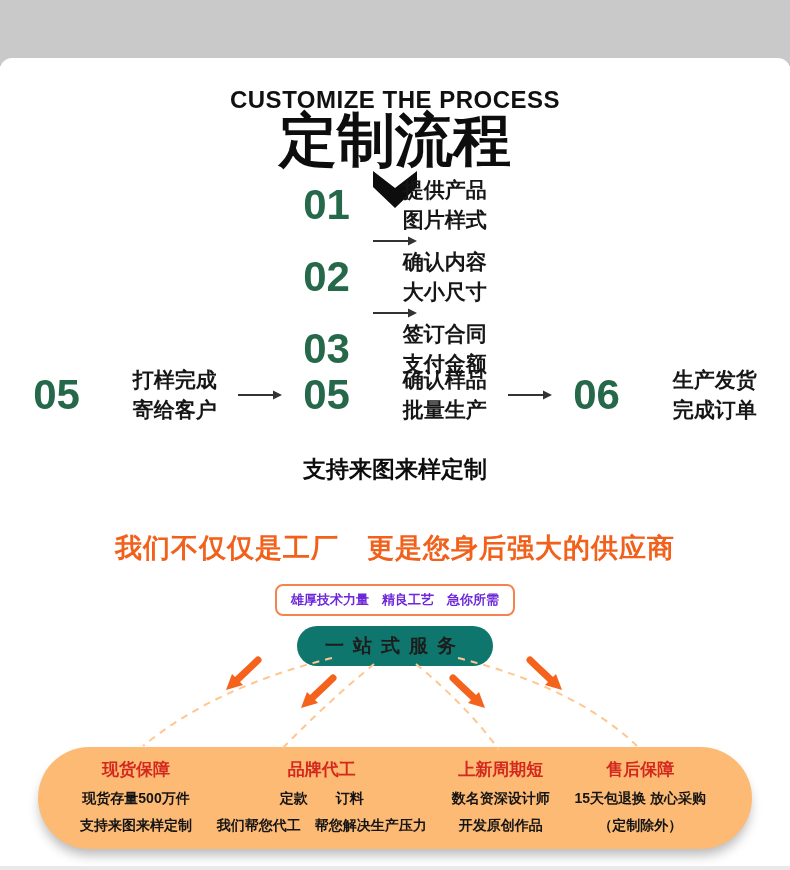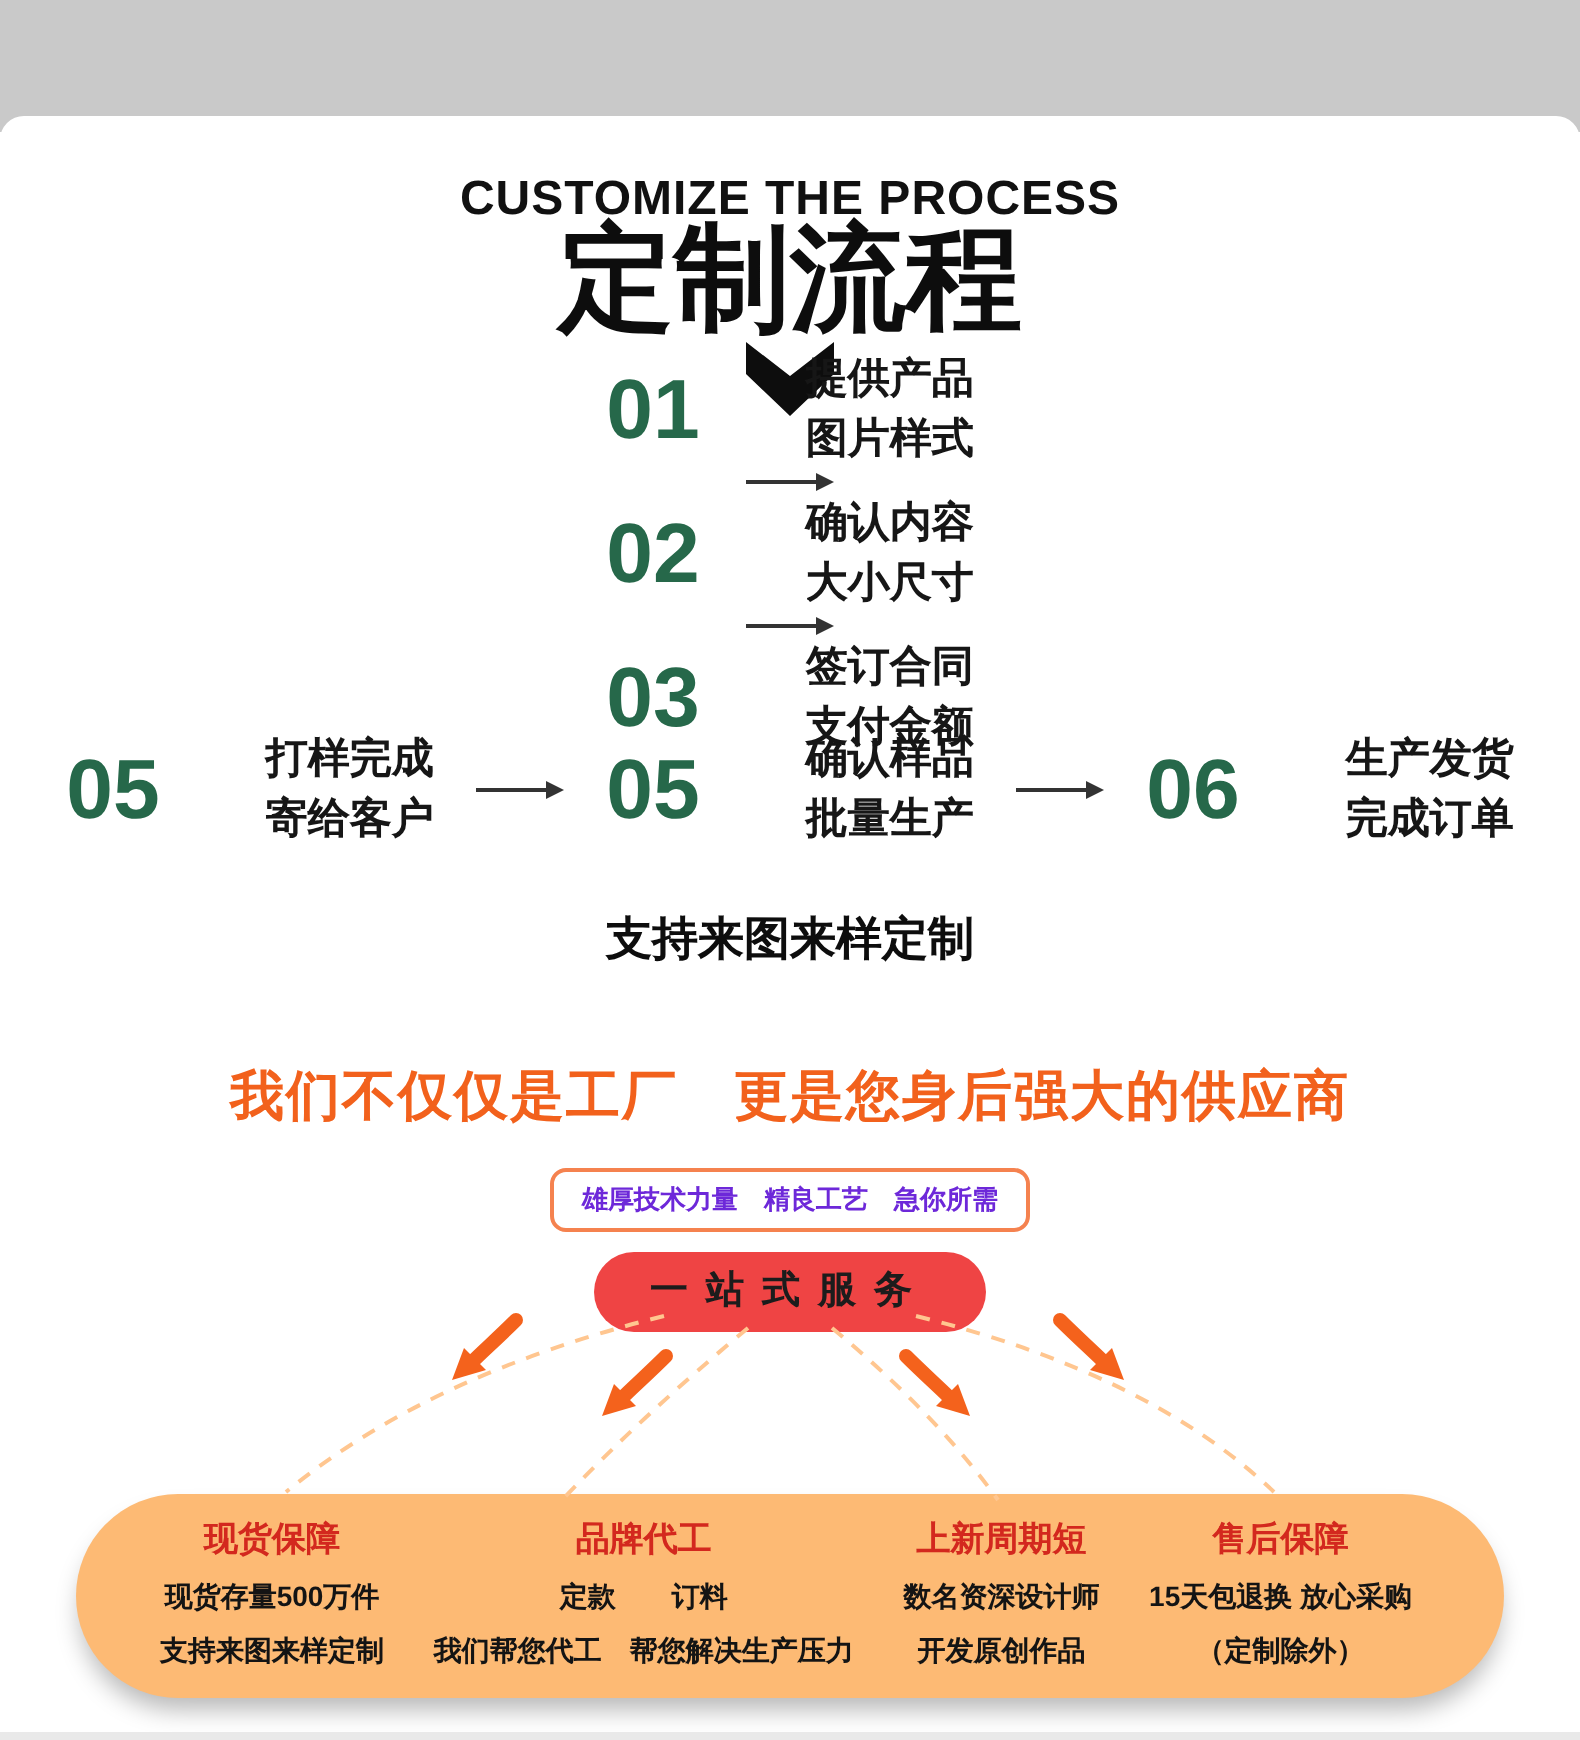--- a/index.html
+++ b/index.html
@@ -25,21 +25,21 @@
   .flow-arrow { width:70px; display:flex; justify-content:center; }
 
   .support-note { margin-top:28px; font-size:23px; font-weight:900; color:#0d0d0d; line-height:30px; }
 
   .supplier-title { margin-top:46px; font-family:"Liberation Serif","DejaVu Serif",serif;
                     font-size:27px; font-weight:bold; color:#f2611c; line-height:36px;
                     letter-spacing:1px; white-space:pre; }
   .tagline-box { margin-top:18px; border:2px solid #f5824f; border-radius:8px;
                  padding:3px 14px; font-size:13px; font-weight:bold; color:#6d28d9;
                  line-height:22px; white-space:pre; }
-  .one-stop-badge { margin-top:10px; background:#ef4444; border-radius:21px;
+  .one-stop-badge { margin-top:10px; background:#0f766e; border-radius:21px;
                     padding:9px 28px; font-size:19px; font-weight:bold; color:#1c1c1c;
                     letter-spacing:9px; line-height:22px; }
 
   .fan-arrows { position:absolute; top:652px; left:0; pointer-events:none; }
 
   .service-capsule { margin-top:81px; width:714px; height:102px; background:#fdba74;
                      border-radius:60px; box-shadow:0 8px 12px -2px rgba(0,0,0,0.28);
                      display:flex; justify-content:space-between; align-items:flex-start;
                      padding:13px 46px 0 42px; }
   .service-col { text-align:center; }

